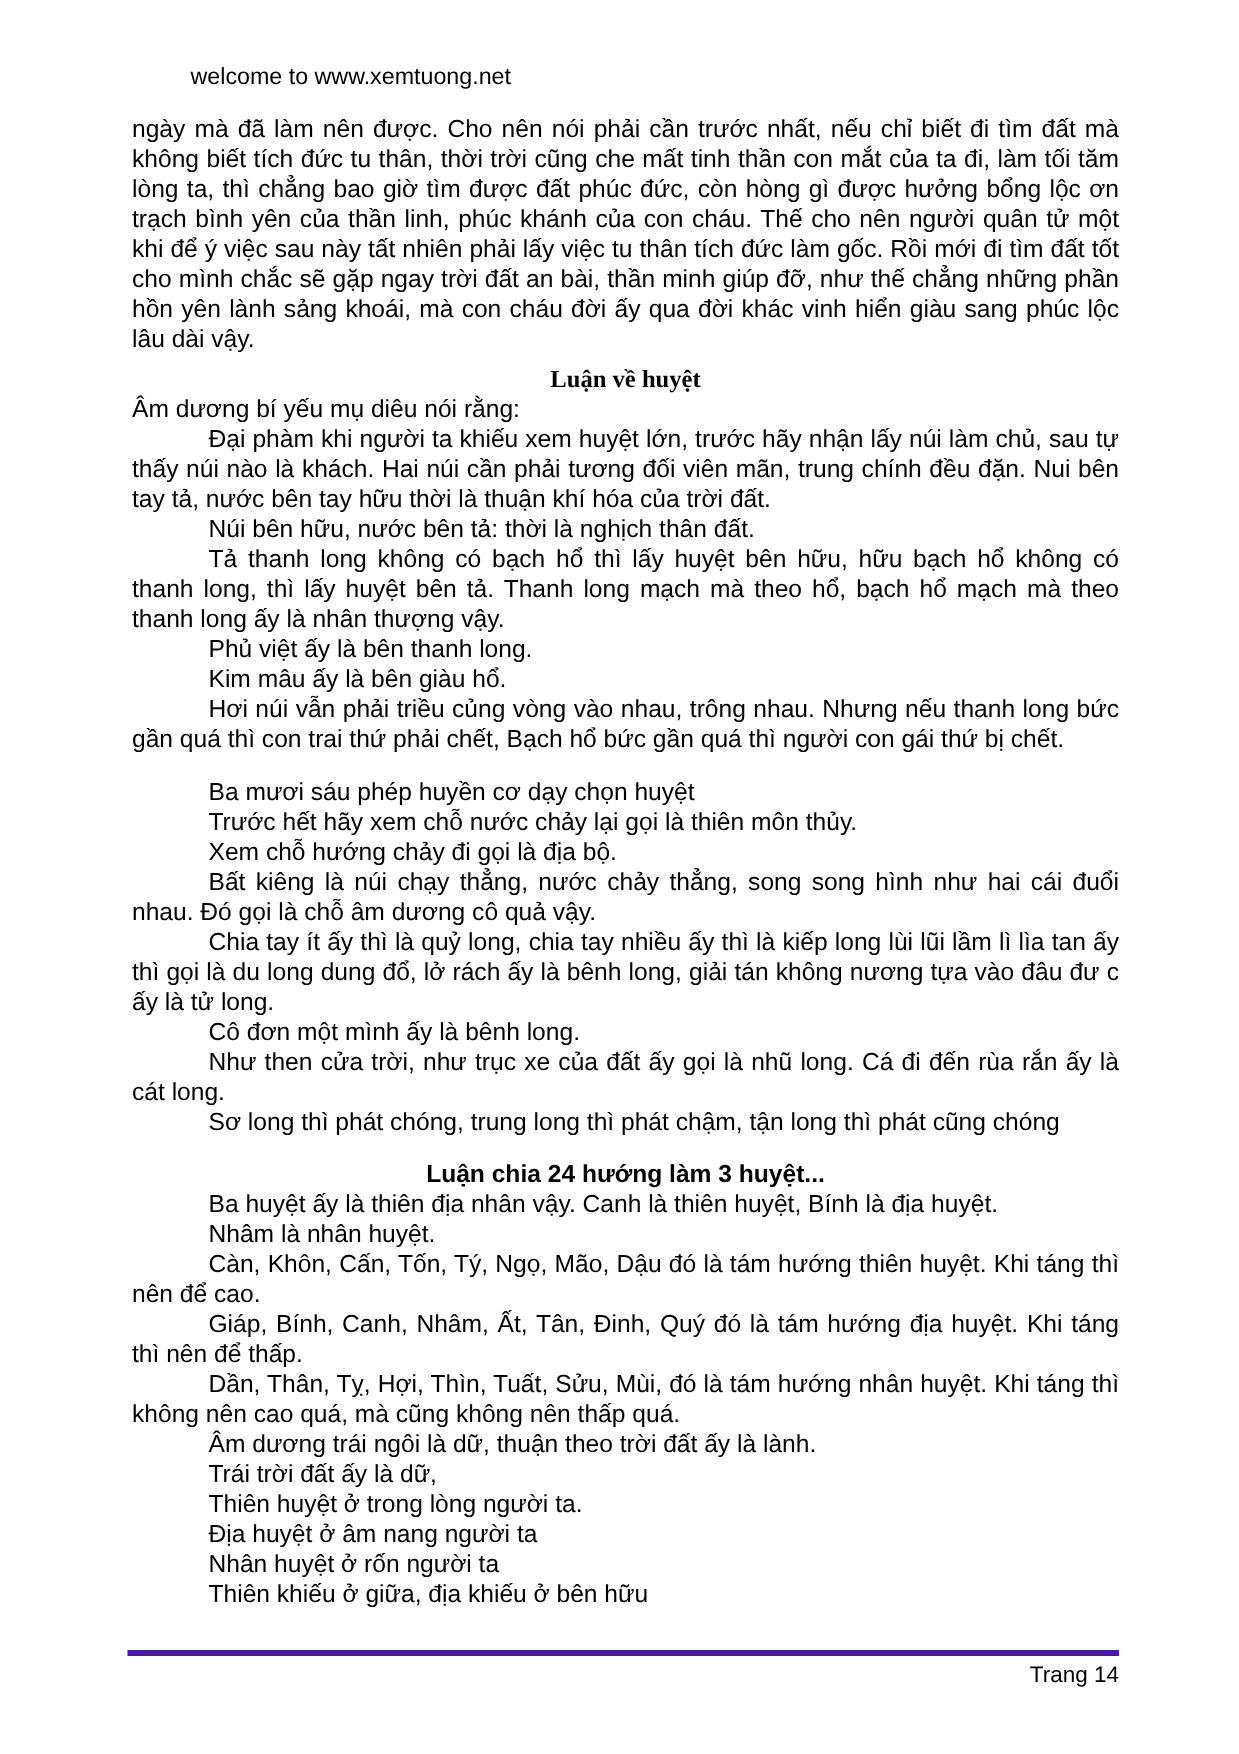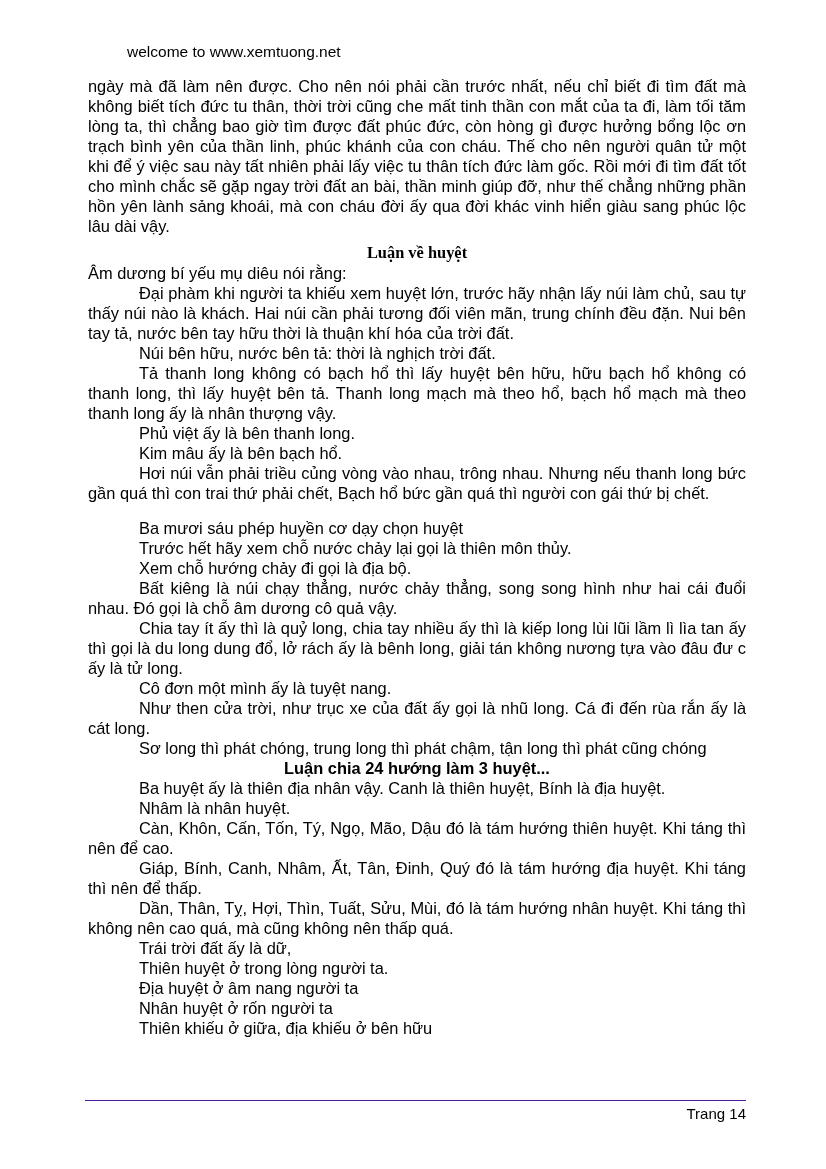--- a/index.html
+++ b/index.html
@@ -46,63 +46,64 @@
   }
   .doc p.gap-sm { margin-top: 7px; font-family: Liberation Serif, serif; }
   .doc p.cc {
     text-align: left;
     text-indent: 0;
   }
   .doc p.hl {
     font-weight: normal;
     margin-top: 15px;
   }
-  .doc p.gap { }
+  .doc p.gap { margin-top: 15px; }
   .page-footer {
     position: absolute;
     left: 85px;
     top: 1100px;
     width: 661px;
-    border-top: 1px solid #4c1d95;
+    border-top: 4px solid #4c1d95;
   }
   .page-footer .page-num {
     text-align: right;
     font-size: 15px;
     padding-top: 4px;
   }
 </style>
 </head>
 <body>
 
 <div class="page-header">welcome to www.xemtuong.net</div>
 
 <div class="doc">
   <p class="cont">ngày mà đã làm nên được. Cho nên nói phải cần trước nhất, nếu chỉ biết đi tìm đất mà không biết tích đức tu thân, thời trời cũng che mất tinh thần con mắt của ta đi, làm tối tăm lòng ta, thì chẳng bao giờ tìm được đất phúc đức, còn hòng gì được hưởng bổng lộc ơn trạch bình yên của thần linh, phúc khánh của con cháu. Thế cho nên người quân tử một khi để ý việc sau này tất nhiên phải lấy việc tu thân tích đức làm gốc. Rồi mới đi tìm đất tốt cho mình chắc sẽ gặp ngay trời đất an bài, thần minh giúp đỡ, như thế chẳng những phần hồn yên lành sảng khoái, mà con cháu đời ấy qua đời khác vinh hiển giàu sang phúc lộc lâu dài vậy.</p>
   <p class="hc gap-sm">Luận về huyệt</p>
   <p class="cc">Âm dương bí yếu mụ diêu nói rằng:</p>
   <p>Đại phàm khi người ta khiếu xem huyệt lớn, trước hãy nhận lấy núi làm chủ, sau tự thấy núi nào là khách. Hai núi cần phải tương đối viên mãn, trung chính đều đặn. Nui bên tay tả, nước bên tay hữu thời là thuận khí hóa của trời đất.</p>
-  <p>Núi bên hữu, nước bên tả: thời là nghịch trời đất.</p>
+  <p>Núi bên hữu, nước bên tả: thời là nghịch thân đất.</p>
   <p>Tả thanh long không có bạch hổ thì lấy huyệt bên hữu, hữu bạch hổ không có thanh long, thì lấy huyệt bên tả. Thanh long mạch mà theo hổ, bạch hổ mạch mà theo thanh long ấy là nhân thượng vậy.</p>
   <p>Phủ việt ấy là bên thanh long.</p>
-  <p>Kim mâu ấy là bên bạch hổ.</p>
+  <p>Kim mâu ấy là bên giàu hổ.</p>
   <p>Hơi núi vẫn phải triều củng vòng vào nhau, trông nhau. Nhưng nếu thanh long bức gần quá thì con trai thứ phải chết, Bạch hổ bức gần quá thì người con gái thứ bị chết.</p>
   <p class="hl">Ba mươi sáu phép huyền cơ dạy chọn huyệt</p>
   <p>Trước hết hãy xem chỗ nước chảy lại gọi là thiên môn thủy.</p>
   <p>Xem chỗ hướng chảy đi gọi là địa bộ.</p>
   <p>Bất kiêng là núi chạy thẳng, nước chảy thẳng, song song hình như hai cái đuổi nhau. Đó gọi là chỗ âm dương cô quả vậy.</p>
   <p>Chia tay ít ấy thì là quỷ long, chia tay nhiều ấy thì là kiếp long lùi lũi lầm lì lìa tan ấy thì gọi là du long dung đổ, lở rách ấy là bênh long, giải tán không nương tựa vào đâu đư c ấy là tử long.</p>
-  <p>Cô đơn một mình ấy là tuyệt nang.</p>
+  <p>Cô đơn một mình ấy là bênh long.</p>
   <p>Như then cửa trời, như trục xe của đất ấy gọi là nhũ long. Cá đi đến rùa rắn ấy là cát long.</p>
   <p>Sơ long thì phát chóng, trung long thì phát chậm, tận long thì phát cũng chóng</p>
   <p class="hc gap">Luận chia 24 hướng làm 3 huyệt...</p>
   <p>Ba huyệt ấy là thiên địa nhân vậy. Canh là thiên huyệt, Bính là địa huyệt.</p>
   <p>Nhâm là nhân huyệt.</p>
   <p>Càn, Khôn, Cấn, Tốn, Tý, Ngọ, Mão, Dậu đó là tám hướng thiên huyệt. Khi táng thì nên để cao.</p>
   <p>Giáp, Bính, Canh, Nhâm, Ất, Tân, Đinh, Quý đó là tám hướng địa huyệt. Khi táng thì nên để thấp.</p>
   <p>Dần, Thân, Tỵ, Hợi, Thìn, Tuất, Sửu, Mùi, đó là tám hướng nhân huyệt. Khi táng thì không nên cao quá, mà cũng không nên thấp quá.</p>
+  <p>Âm dương trái ngôi là dữ, thuận theo trời đất ấy là lành.</p>
   <p>Trái trời đất ấy là dữ,</p>
   <p>Thiên huyệt ở trong lòng người ta.</p>
   <p>Địa huyệt ở âm nang người ta</p>
   <p>Nhân huyệt ở rốn người ta</p>
   <p>Thiên khiếu ở giữa, địa khiếu ở bên hữu</p>
 </div>
 
 <div class="page-footer">
   <div class="page-num">Trang 14</div>
 </div>

